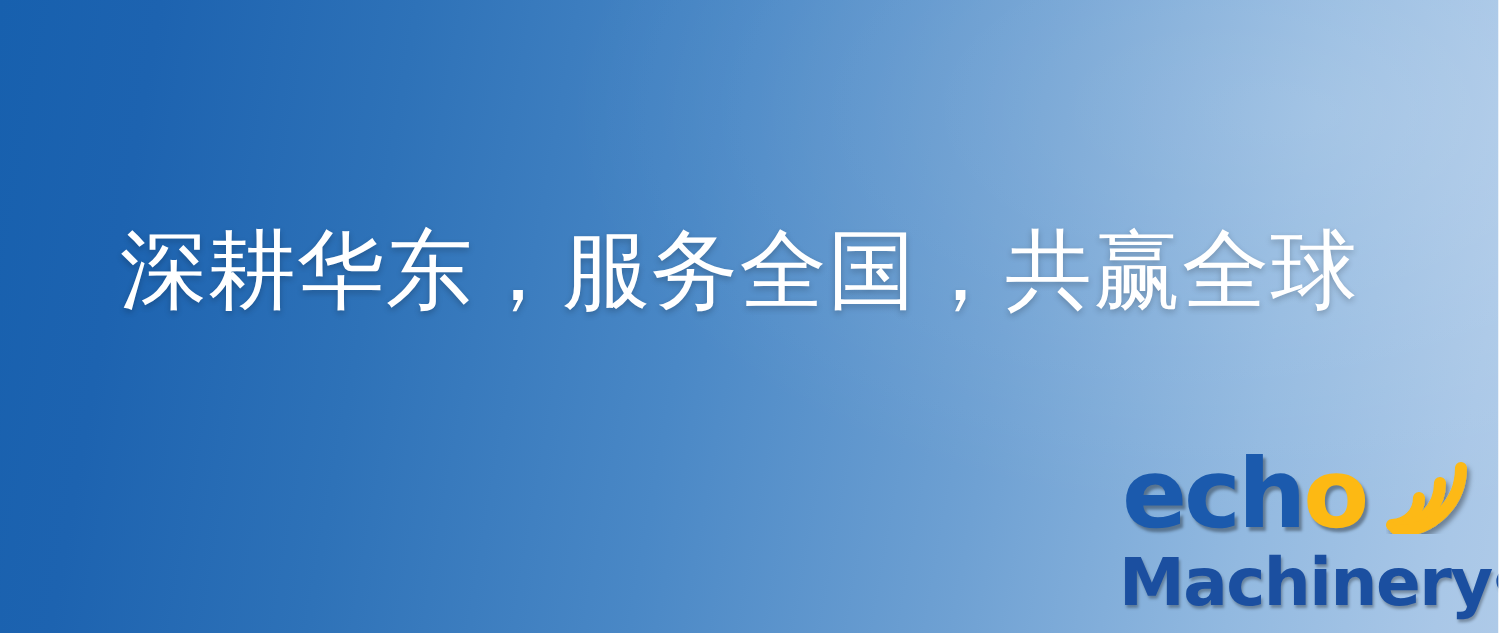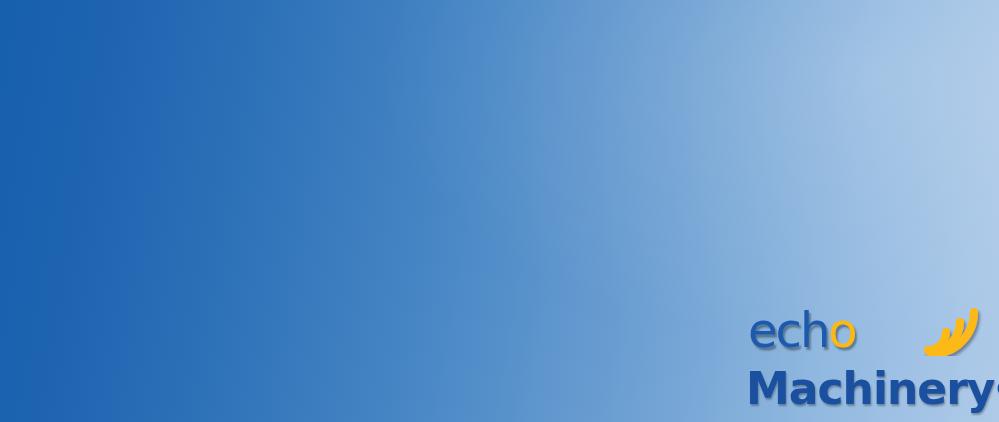--- a/index.html
+++ b/index.html
@@ -71,22 +71,22 @@
     top: 292px;
     width: 252px;
     height: 126px;
   }
 
   .logo-wordmark {
     position: absolute;
     left: 6px;
     top: 0px;
     font-family: "DejaVu Sans", "Liberation Sans", sans-serif;
-    font-weight: normal;
-    font-size: 48px;
+    font-weight: bold;
+    font-size: 64px;
     line-height: 76px;
     letter-spacing: -2px;
     color: #1b5aad;
     text-shadow: 2px 3px 2px rgba(0,0,0,0.35);
   }
   .logo-wordmark .letter-o {
     color: #fdb913;
     text-shadow: 2px 3px 2px rgba(0,0,0,0.35);
   }
 
@@ -117,20 +117,21 @@
     letter-spacing: 0;
   }
 </style>
 </head>
 <body>
 
 <div class="banner">
 
   <div class="banner-sheen"></div>
 
+  <div class="headline">深耕华东，服务全国，共赢全球</div>
 
 
   <div class="logo">
 
     <div class="logo-wordmark"><span>ech</span><span class="letter-o">o</span></div>
 
     <div class="logo-waves">
       <svg width="72" height="66" viewBox="0 0 72 66" aria-hidden="true">
         <defs>
           <filter id="wv-shadow" x="-40%" y="-40%" width="200%" height="200%">

